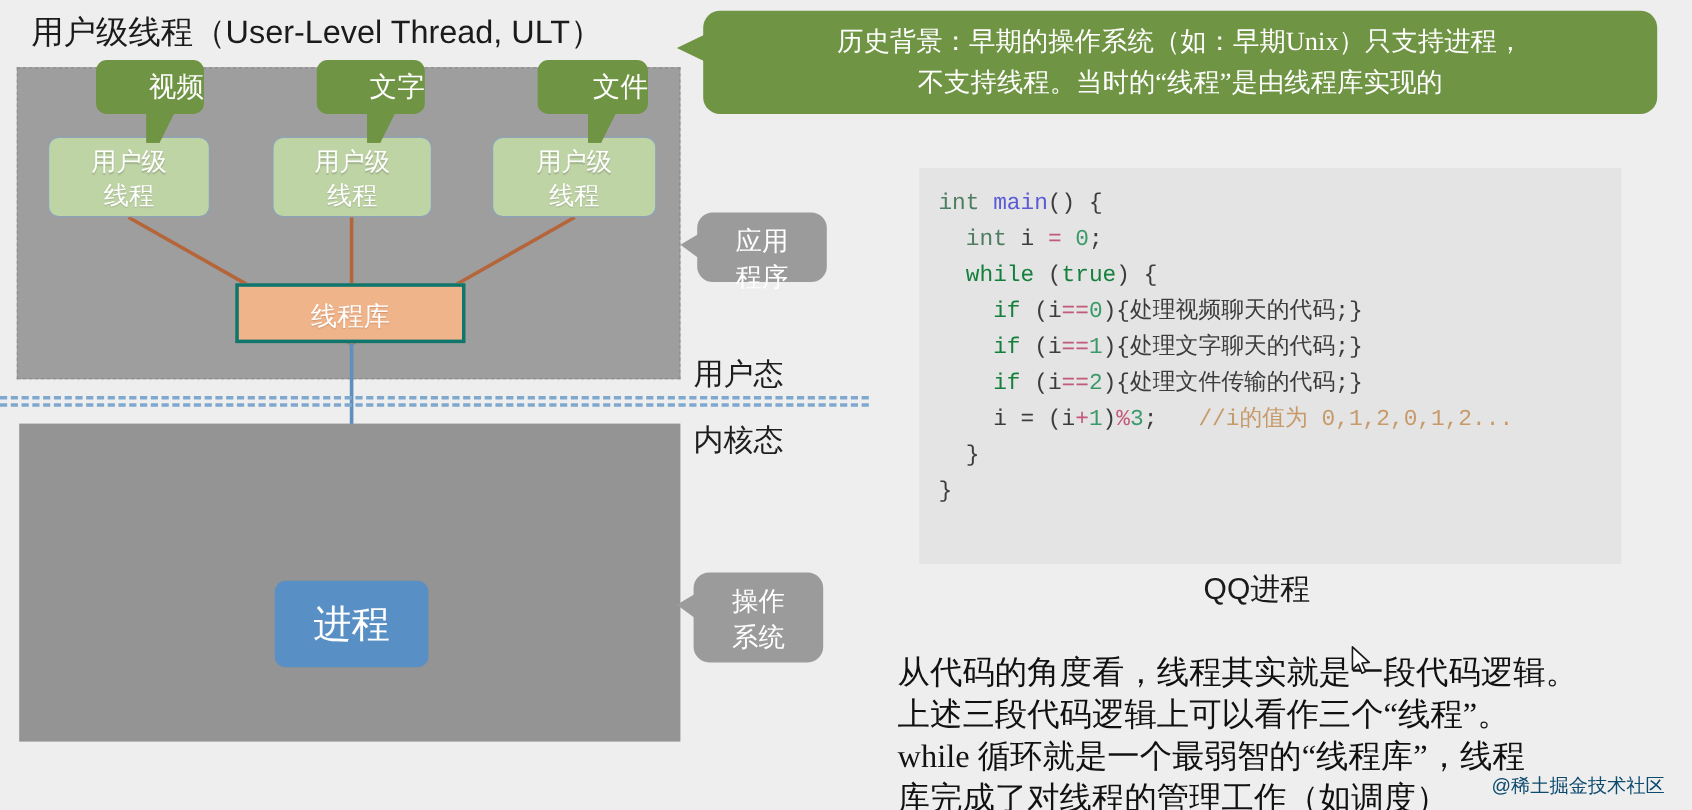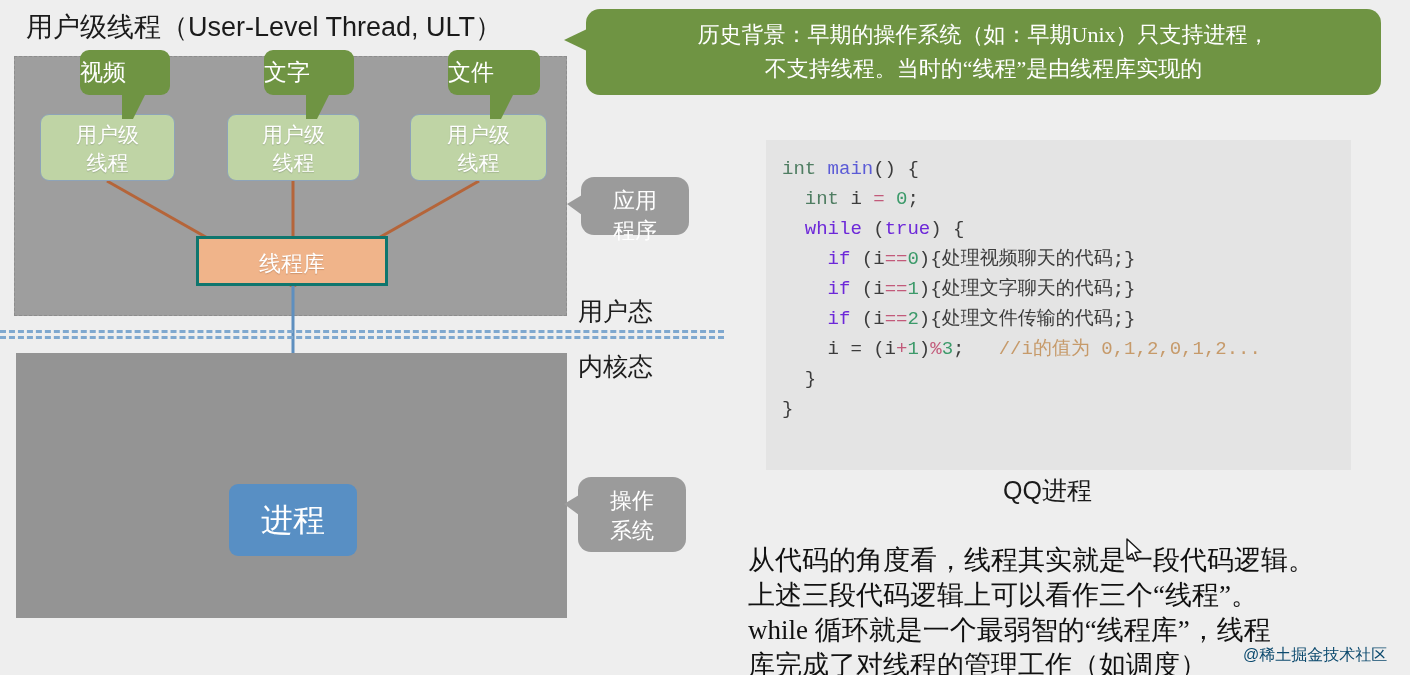--- a/index.html
+++ b/index.html
@@ -109,21 +109,21 @@
   #label-user-mode { left: 578px; top: 295px; }
   #label-kernel-mode { left: 578px; top: 350px; }
 
   
   .bubble {
     position: absolute;
     background: #6f9443;
     border-radius: 9px;
     color: #ffffff;
     font-size: 23px;
-    text-align: left;
+    text-align: right;
     font-family: "Liberation Serif", "DejaVu Serif", serif;
     box-sizing: border-box;
   }
   .bubble .btail {
     position: absolute;
     width: 0; height: 0;
     border-left: 11px solid #6f9443;
     border-right: 13px solid transparent;
     border-top: 26px solid #6f9443;
     bottom: -24px;
@@ -232,21 +232,21 @@
     box-sizing: border-box;
     padding: 14px 0 0 16px;
     font-family: "Liberation Mono", "DejaVu Sans Mono", monospace;
     font-size: 19px;
     line-height: 30px;
     white-space: pre;
   }
   #code-block .ln { display: block; height: 30px; }
   .tk-type   { color: #4f7d62; }
   .tk-fn     { color: #5b5bd6; }
-  .tk-kw     { color: #6d28d9; }
+  .tk-kw     { color: #15803d; }
   .tk-num    { color: #3c9a6a; }
   .tk-op     { color: #c25a7a; }
   .tk-plain  { color: #3c3c3c; }
   .tk-cmt    { color: #c69a6a; }
   .tk-cn     { color: #3c3c3c; }
 
   #code-caption {
     position: absolute;
     left: 1003px;
     top: 474px;

